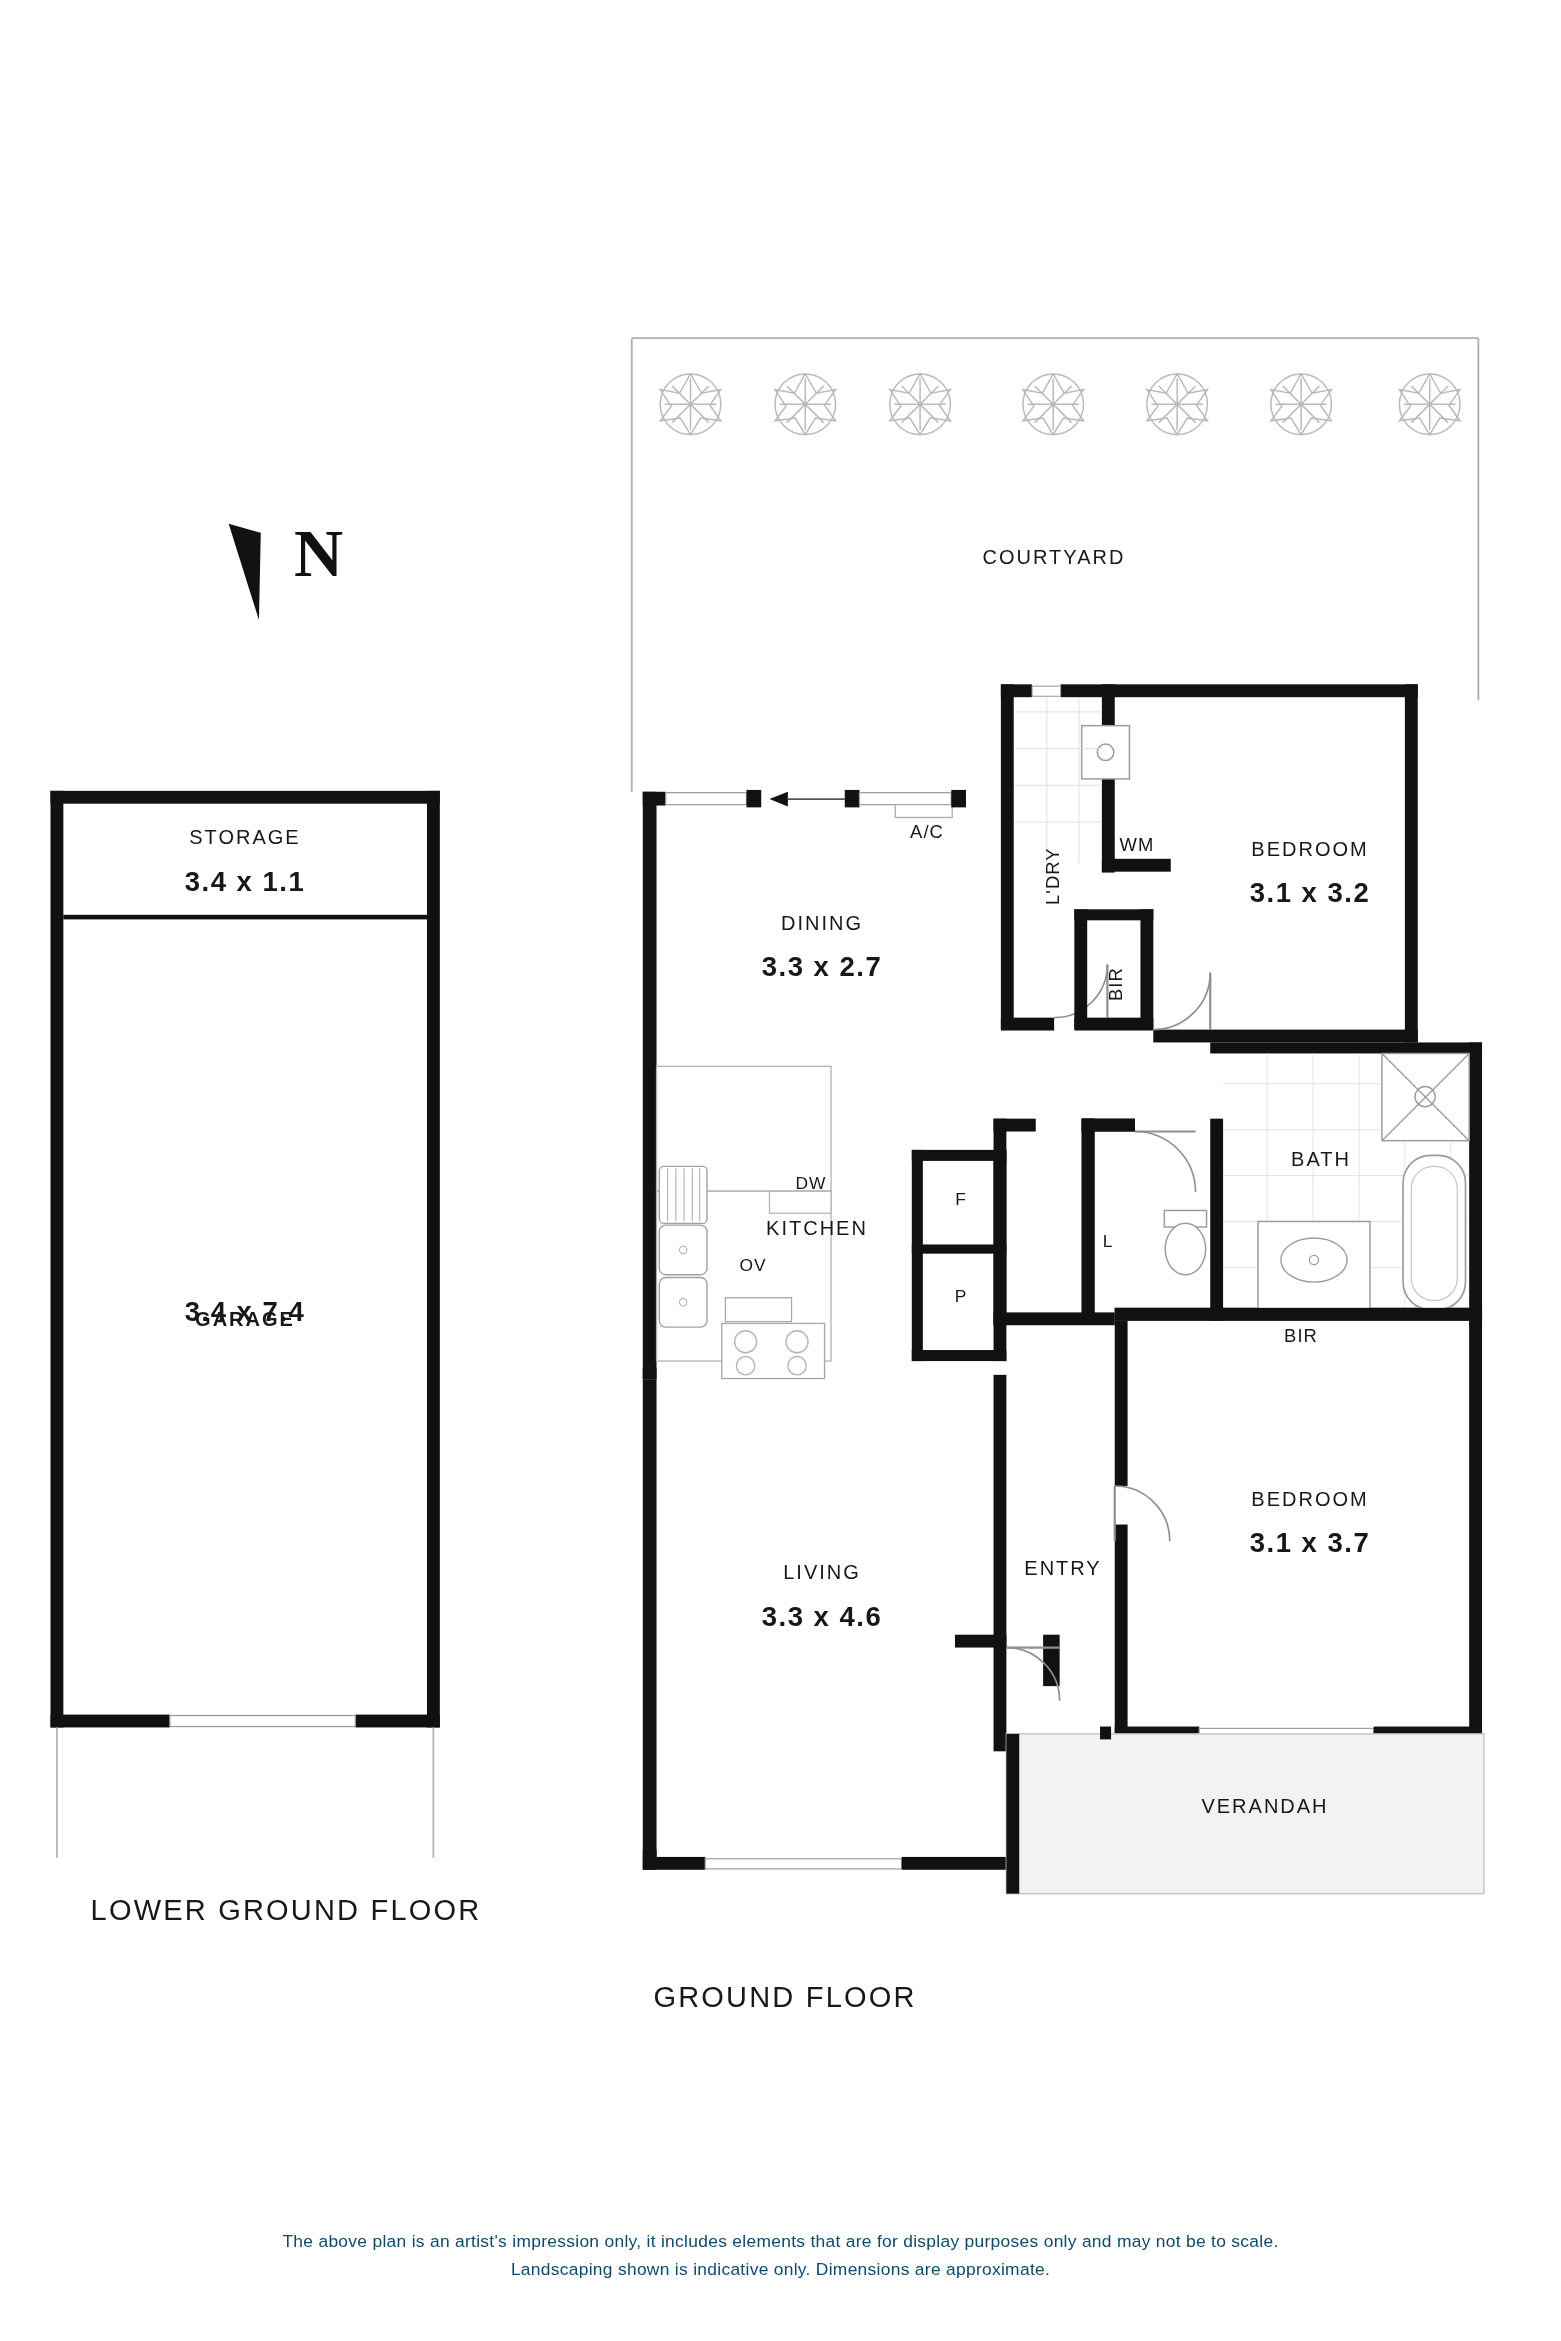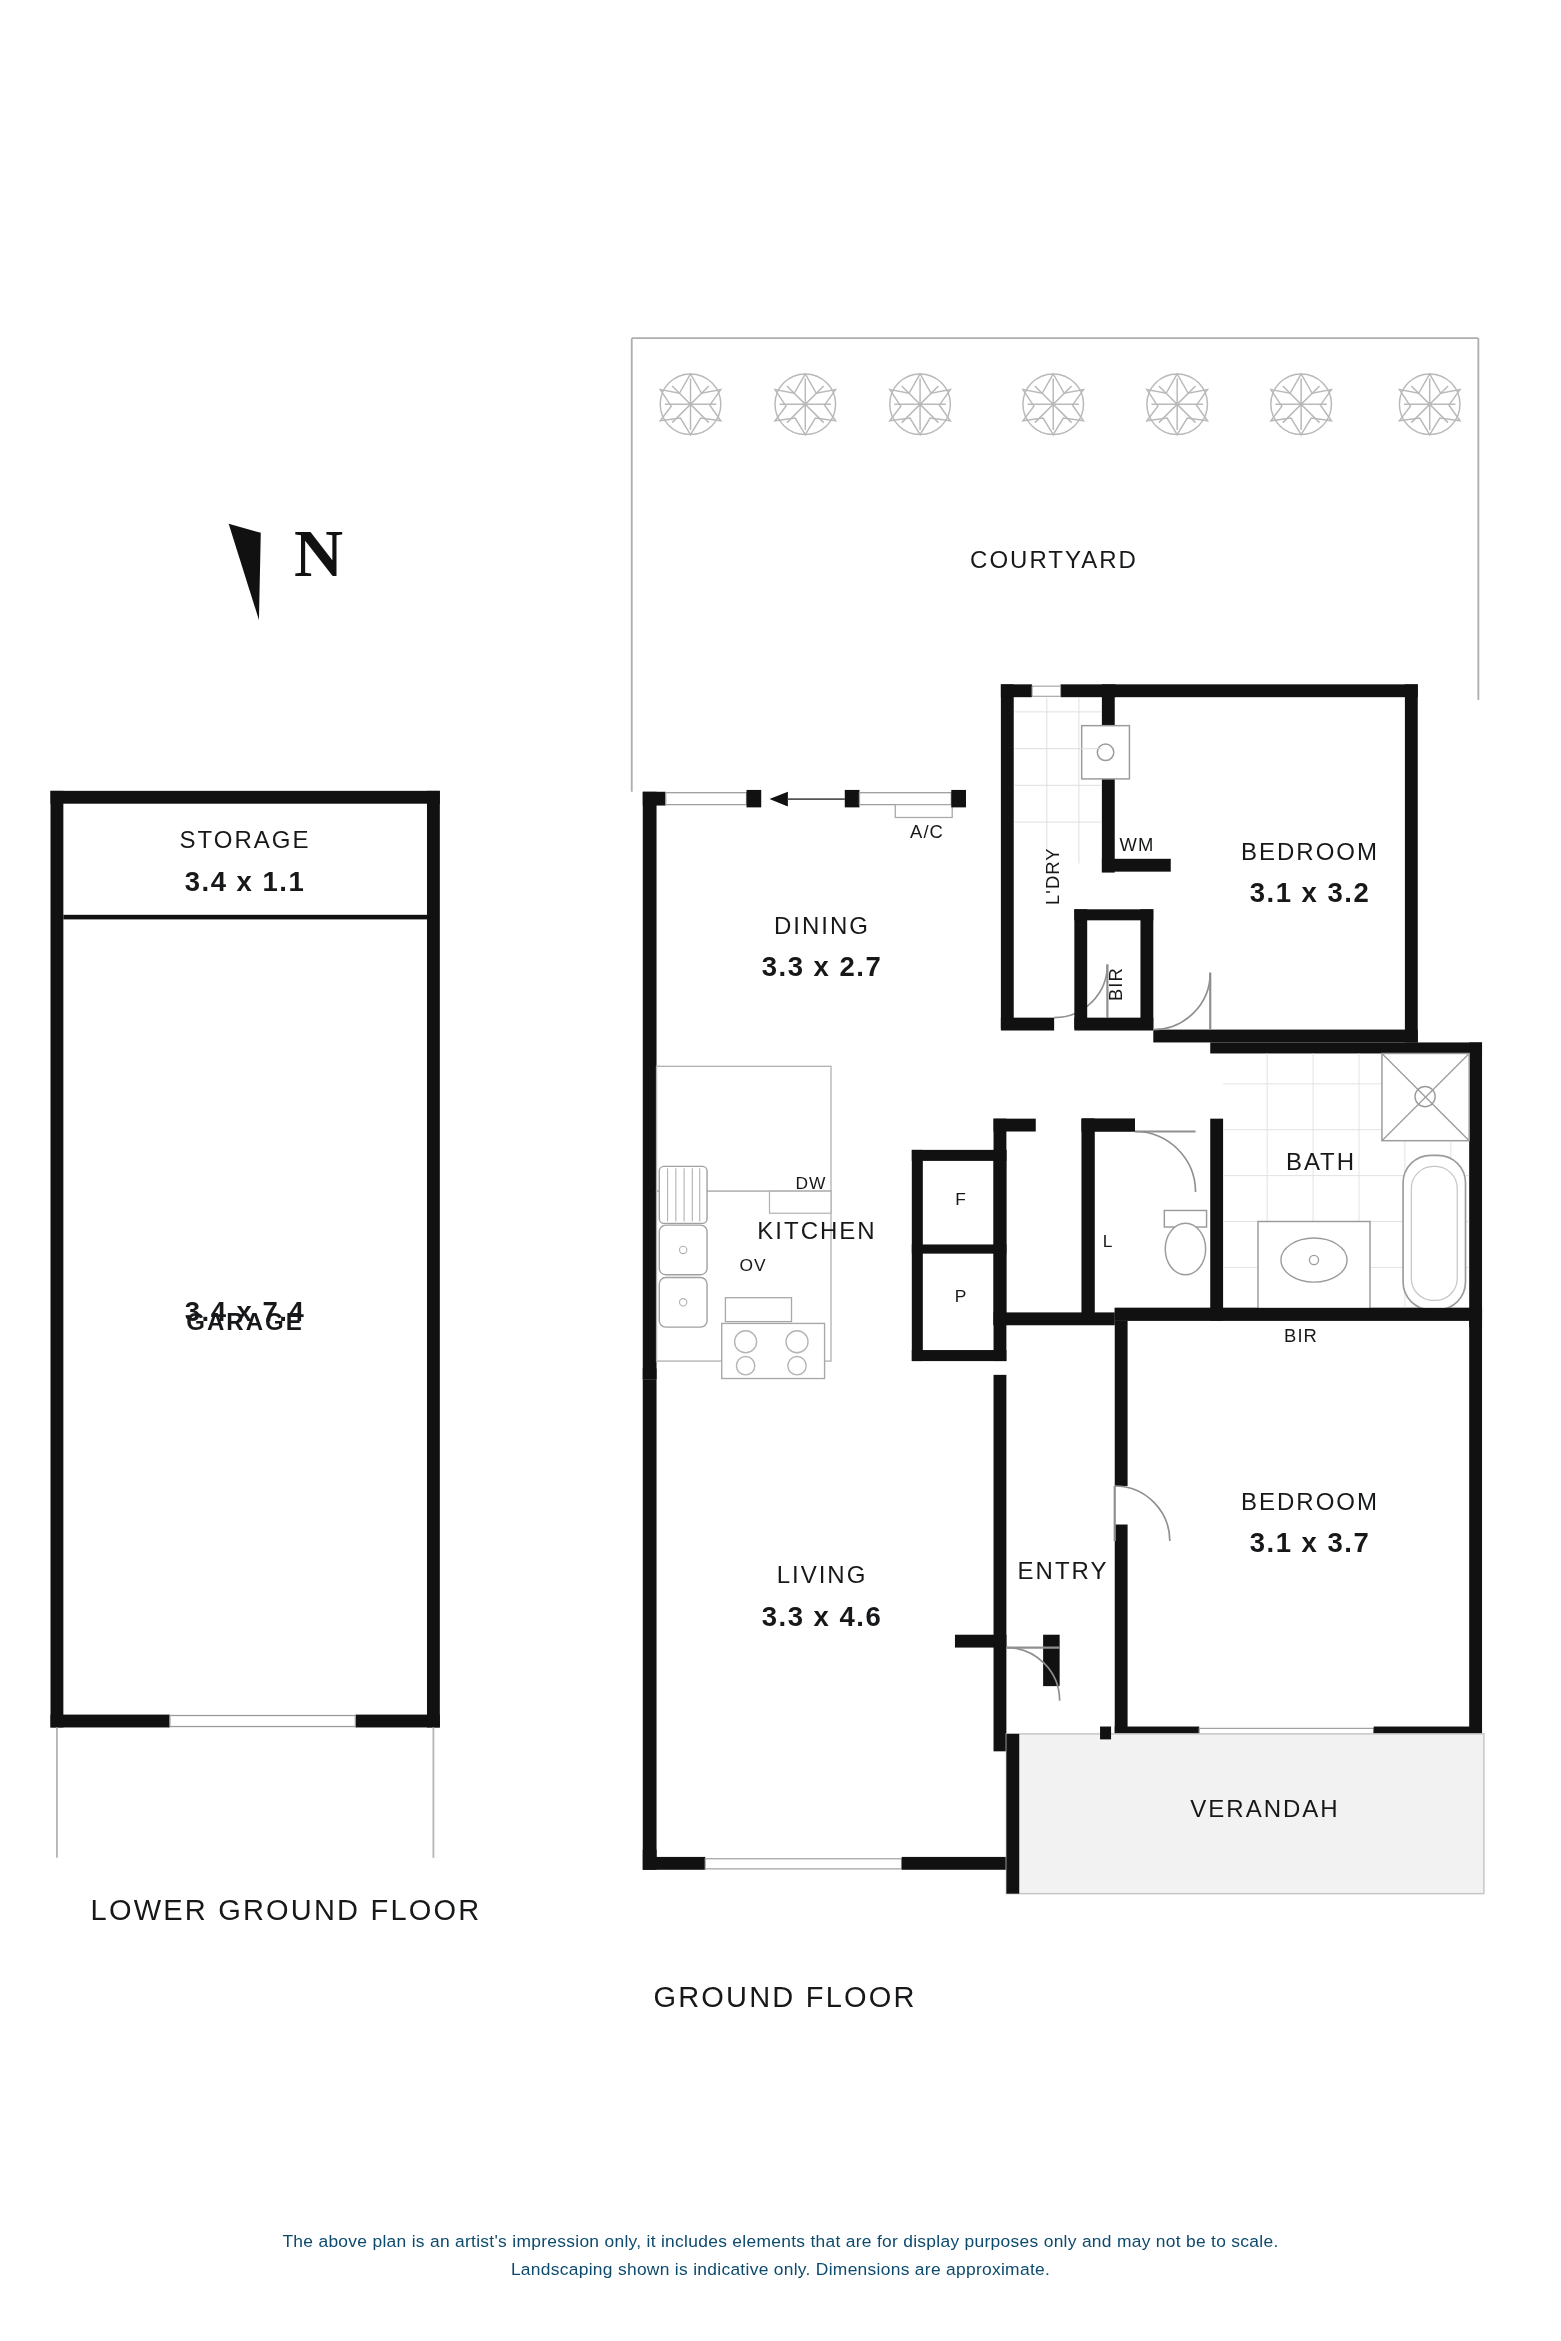--- a/index.html
+++ b/index.html
@@ -21,21 +21,21 @@
     width: 1561px;
     height: 2342px;
   }
   .txt {
     position: absolute;
     white-space: nowrap;
     letter-spacing: 0.5px;
     color: #16181a;
   }
   .room-name {
-    font-size: 24px;
+    font-size: 20px;
     letter-spacing: 2px;
     font-weight: 400;
   }
   .room-dim {
     font-size: 27.5px;
     letter-spacing: 1.5px;
     font-weight: 700;
   }
   .small-label {
     font-size: 18.4px;

